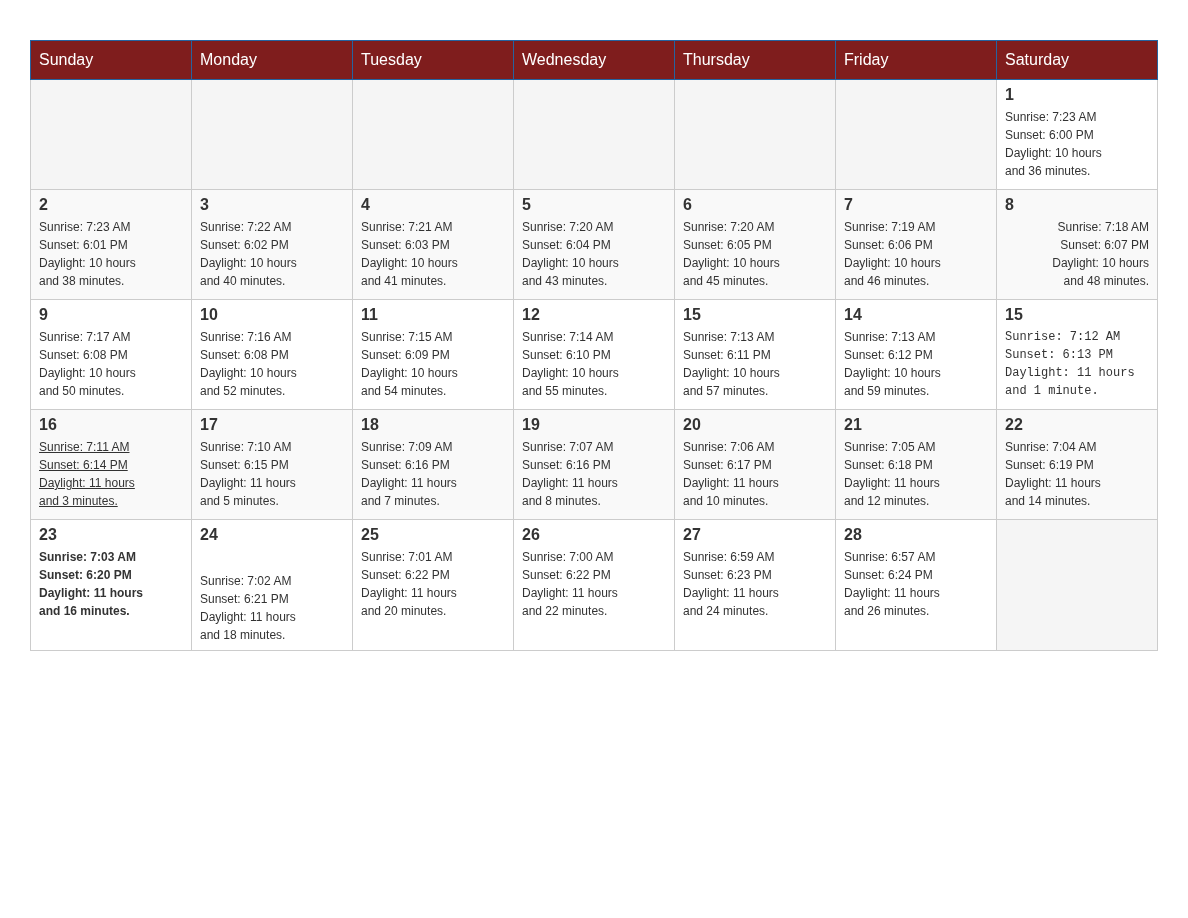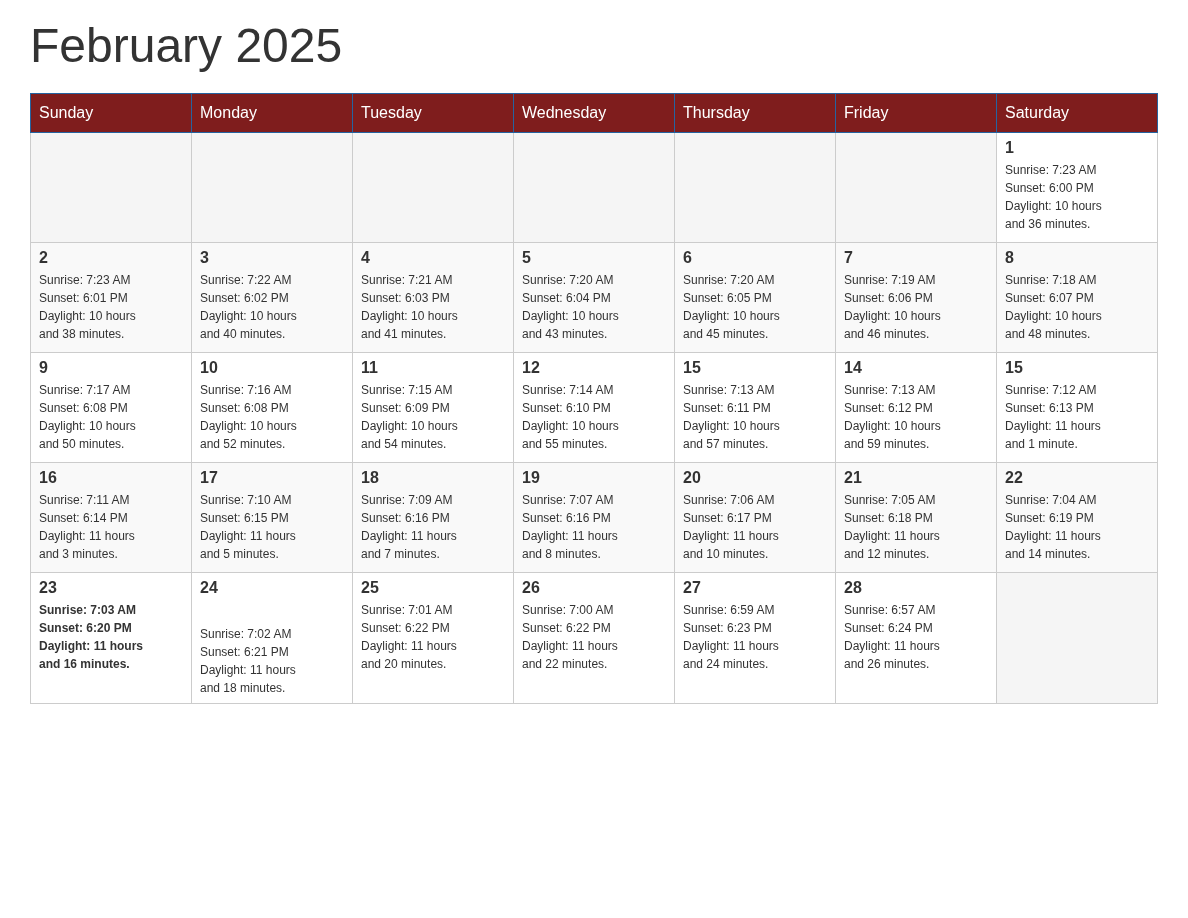--- a/index.html
+++ b/index.html
@@ -96,21 +96,20 @@
     }
     .week-row td {
       height: 110px;
     }
   </style>
 </head>
 <body>
 
 <div class="header">
   <div class="title-section">
-    <div class="calendar-title">February 2025</div>
   </div>
 </div>
 
 <table class="calendar-table">
   <thead>
     <tr>
     <th>Sunday</th>
         <th>Monday</th>
         <th>Tuesday</th>
         <th>Wednesday</th>
@@ -173,21 +172,21 @@
         </td>
         <td>
           <div class="day-number">7</div>
           <div class="day-info" style="white-space: pre-line;">Sunrise: 7:19 AM
 Sunset: 6:06 PM
 Daylight: 10 hours
 and 46 minutes.</div>
         </td>
         <td>
           <div class="day-number">8</div>
-          <div class="day-info" style="white-space: pre-line;">Sunrise: 7:18 AM
+          <div class="day-info" style="white-space: pre-line; text-align: right;">Sunrise: 7:18 AM
 Sunset: 6:07 PM
 Daylight: 10 hours
 and 48 minutes.</div>
         </td>
       </tr>
       <tr class="week-row">
         <td>
           <div class="day-number">9</div>
           <div class="day-info" style="white-space: pre-line;">Sunrise: 7:17 AM
 Sunset: 6:08 PM
@@ -224,30 +223,30 @@
         </td>
         <td>
           <div class="day-number">14</div>
           <div class="day-info" style="white-space: pre-line;">Sunrise: 7:13 AM
 Sunset: 6:12 PM
 Daylight: 10 hours
 and 59 minutes.</div>
         </td>
         <td>
           <div class="day-number">15</div>
-          <div class="day-info" style="white-space: pre-line;">Sunrise: 7:12 AM
+          <div class="day-info" style="white-space: pre-line; font-family: Liberation Mono, monospace;">Sunrise: 7:12 AM
 Sunset: 6:13 PM
 Daylight: 11 hours
 and 1 minute.</div>
         </td>
       </tr>
       <tr class="week-row">
         <td>
           <div class="day-number">16</div>
-          <div class="day-info" style="white-space: pre-line;">Sunrise: 7:11 AM
+          <div class="day-info" style="white-space: pre-line; text-decoration: underline;">Sunrise: 7:11 AM
 Sunset: 6:14 PM
 Daylight: 11 hours
 and 3 minutes.</div>
         </td>
         <td>
           <div class="day-number">17</div>
           <div class="day-info" style="white-space: pre-line;">Sunrise: 7:10 AM
 Sunset: 6:15 PM
 Daylight: 11 hours
 and 5 minutes.</div>

